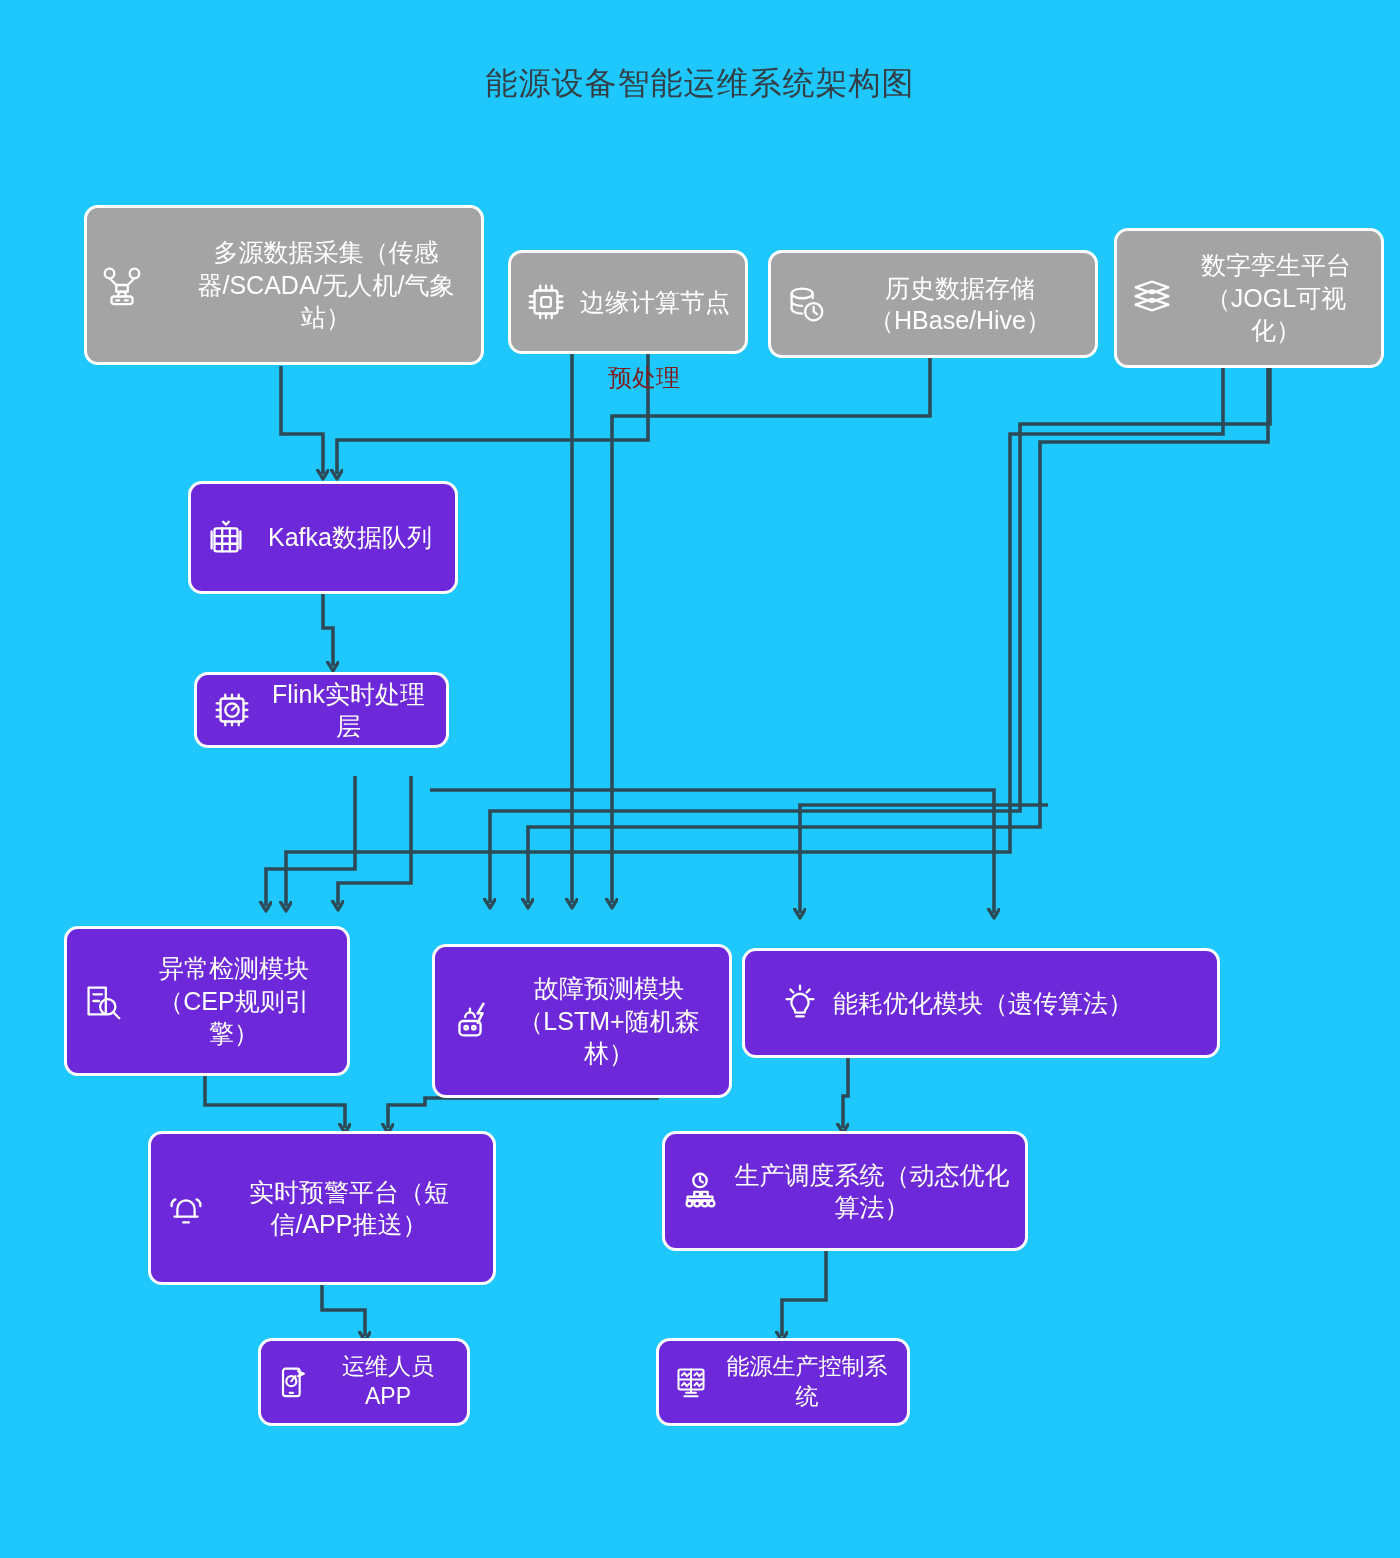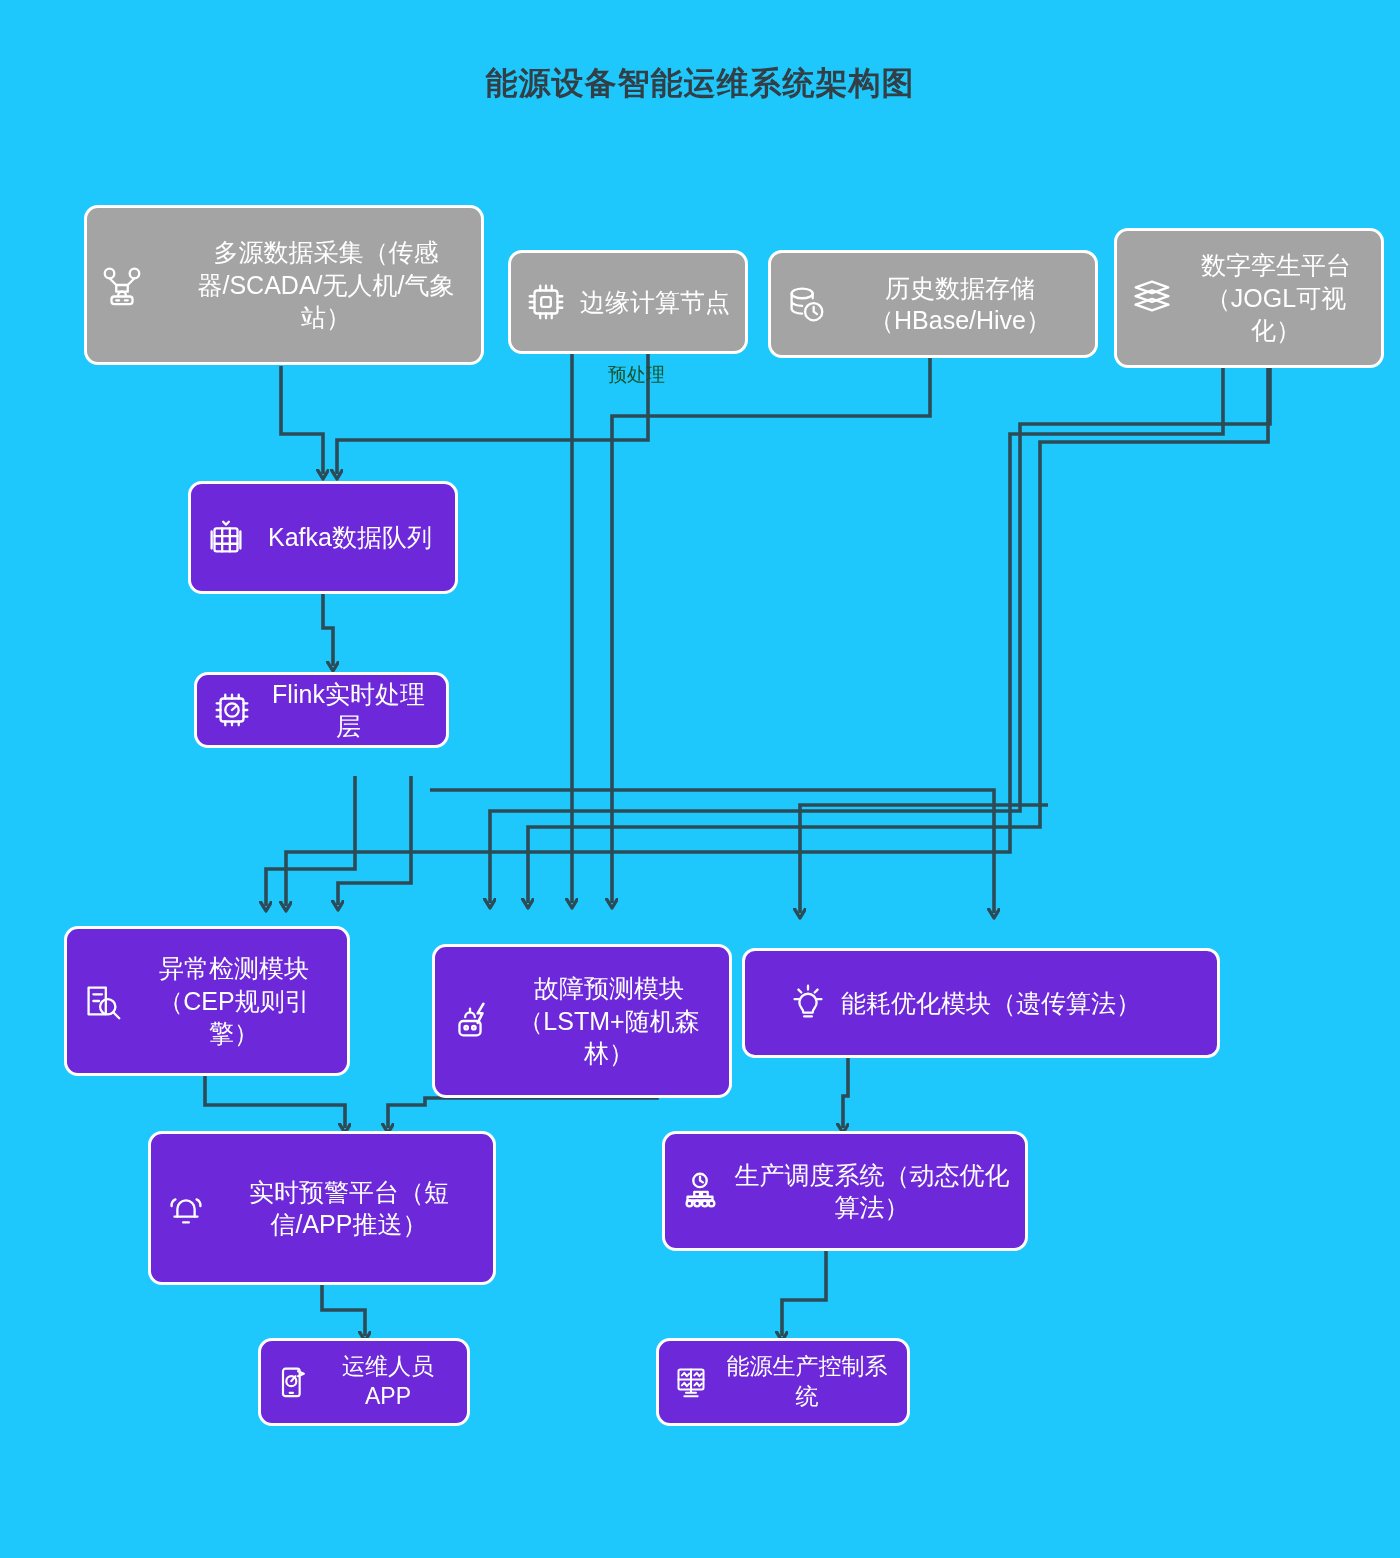--- a/index.html
+++ b/index.html
@@ -27,21 +27,21 @@
     height: 1558px;
     pointer-events: none;
   }
   .diagram-title {
     position: absolute;
     left: 0;
     top: 62px;
     width: 1400px;
     text-align: center;
     font-size: 32px;
-    font-weight: bold;
+    font-weight: normal;
     color: #333f46;
     letter-spacing: 1px;
   }
   .node {
     position: absolute;
     box-sizing: border-box;
     border-radius: 14px;
     border: 3px solid #ffffff;
     display: flex;
     flex-direction: row;
@@ -73,22 +73,22 @@
     color: #ffffff;
     font-size: 25px;
     line-height: 1.30;
     text-align: center;
     word-break: break-word;
   }
   .node.small .nlabel { font-size: 23px; }
   .node.small .nicon, .node.small .nicon svg { width: 40px; height: 40px; }
   .edge-label {
     position: absolute;
-    font-size: 19px;
-    color: #14532d;
+    font-size: 24px;
+    color: #7f1d1d;
     white-space: nowrap;
   }
 </style>
 </head>
 <body>
 
 <div id="canvas">
 
   <div class="diagram-title">能源设备智能运维系统架构图</div>
 
@@ -232,21 +232,21 @@
         <rect x="13" y="24" width="22" height="15" rx="4"></rect>
         <circle cx="20" cy="31" r="1.8"></circle>
           <circle cx="28" cy="31" r="1.8"></circle>
         <path d="M24 15 v-4"></path>
         <path d="M38 6 l-6 10 h5 l-5 10" stroke-width="2.6"></path>
       </svg>
     </span>
     <span class="nlabel">故障预测模块（LSTM+随机森林）</span>
   </div>
 
-  <div class="node purple" style="left:742px; top:948px; width:478px; height:110px; padding-left:40px;border-radius:13px;">
+  <div class="node purple" style="left:742px; top:948px; width:478px; height:110px; padding-left:32px;">
     <span class="nicon">
       <svg viewBox="0 0 48 48" fill="none" stroke="currentColor" stroke-width="2.4" stroke-linecap="round" stroke-linejoin="round">
         <path d="M17 29 a9 9 0 1 1 14 0 c-1.6 2 -2 3.4 -2 5 h-10 c0 -1.6 -0.4 -3 -2 -5 z"></path>
         <path d="M20 38 h8"></path>
         <path d="M24 6 v4 M10 20 h4 M34 20 h4 M14 10 l3 3 M34 10 l-3 3"></path>
       </svg>
     </span>
     <span class="nlabel" style="text-align:left;">能耗优化模块（遗传算法）</span>
   </div>
 

